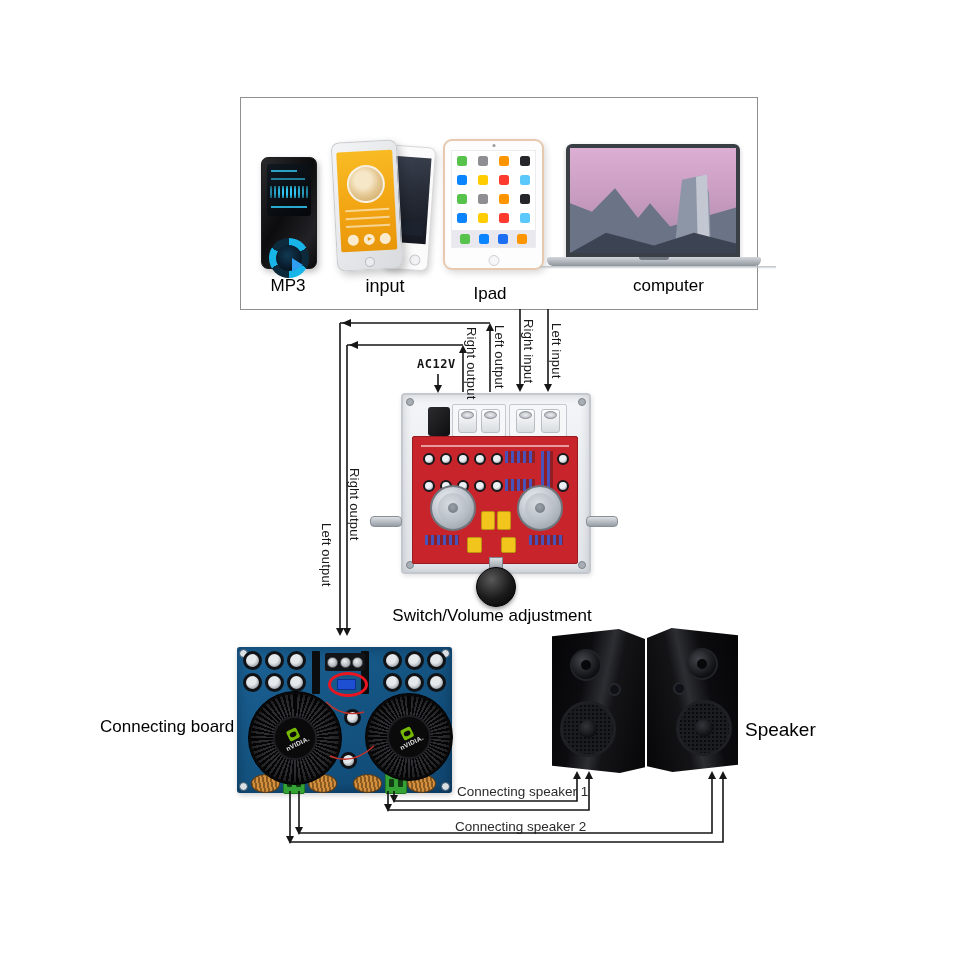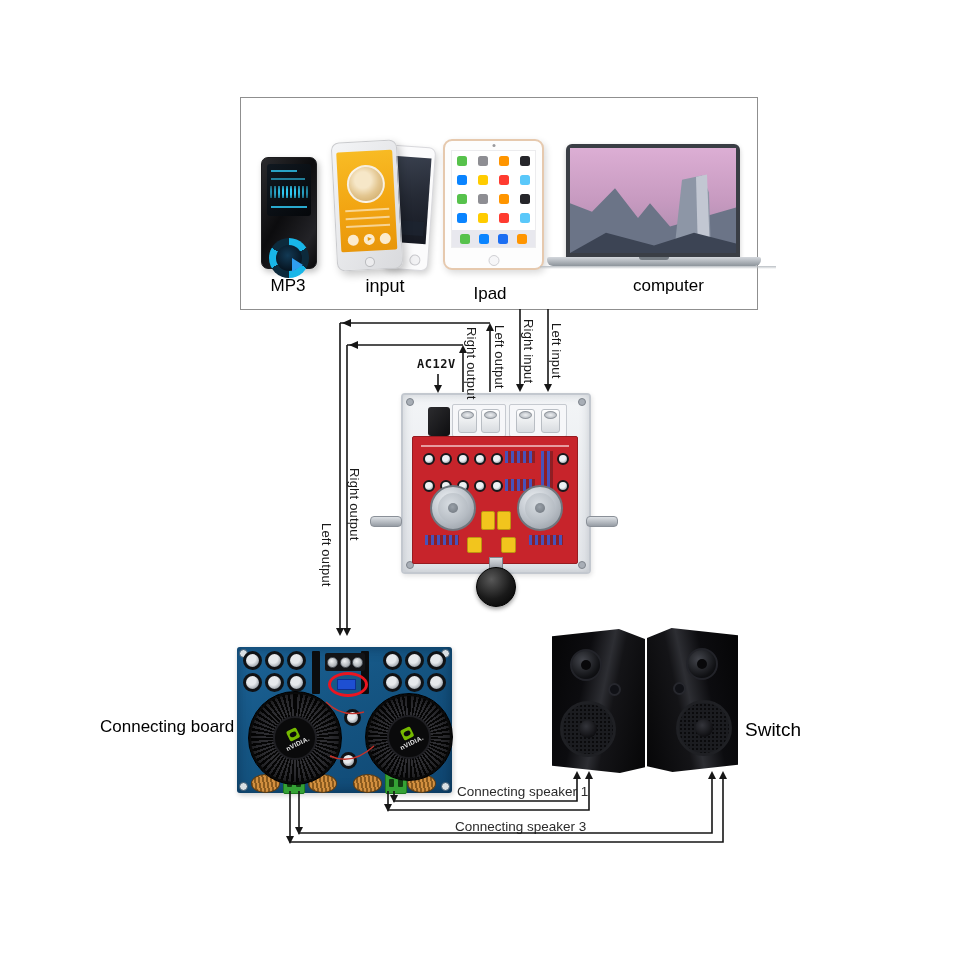--- a/index.html
+++ b/index.html
@@ -333,20 +333,21 @@
       <div class="in1"></div>
         <div class="in2"></div>
       </div>
     <div class="ycap" style="left:68px;top:74px;width:12px;height:17px;"></div>
     <div class="ycap" style="left:84px;top:74px;width:12px;height:17px;"></div>
     <div class="ycap" style="left:54px;top:100px;width:13px;height:14px;"></div>
     <div class="ycap" style="left:88px;top:100px;width:13px;height:14px;"></div>
   </div>
   <div class="abs" id="knob-shaft"></div>
   <div class="abs" id="knob"></div>
+  <div class="lbl" style="left:392px;top:606px;width:200px;">Switch/Volume adjustment</div>
 
   <div class="abs" id="ampboard">
     <div class="hole" style="left:2px;top:2px;"></div>
     <div class="hole" style="right:2px;top:2px;"></div>
     <div class="hole" style="left:2px;bottom:2px;"></div>
     <div class="hole" style="right:2px;bottom:2px;"></div>
     <div class="amp-caps gen" style="left:6px;top:4px;">
         <i></i>
         <i></i>
         <i></i>
@@ -406,24 +407,24 @@
   <div class="spk" id="spkL">
     <div class="driver-mid" style="left:18px;top:20px;"></div>
     <div class="tweeter" style="left:56px;top:54px;"></div>
     <div class="woofer" style="left:8px;top:72px;"></div>
   </div>
   <div class="spk" id="spkR">
     <div class="driver-mid" style="left:39px;top:20px;"></div>
     <div class="tweeter" style="left:26px;top:54px;"></div>
     <div class="woofer" style="left:29px;top:72px;"></div>
   </div>
-  <div class="lbl" style="left:745px;top:719px;width:70px;font-size:19px;text-align:left;">Switch</div>
+  <div class="lbl" style="left:745px;top:719px;width:70px;font-size:19px;text-align:left;">Speaker</div>
 
   <div class="small-lbl" style="left:457px;top:784px;">Connecting speaker 1</div>
-  <div class="small-lbl" style="left:455px;top:819px;">Connecting speaker 3</div>
+  <div class="small-lbl" style="left:455px;top:819px;">Connecting speaker 2</div>
 
   <svg id="wires" xmlns="http://www.w3.org/2000/svg">
     <g>
       <line x1="520" y1="309" x2="520" y2="385"></line>
         <polygon points="516,384 524,384 520,392"></polygon>
     </g>
     <g>
       <line x1="548" y1="309" x2="548" y2="385"></line>
         <polygon points="544,384 552,384 548,392"></polygon>
     </g>

